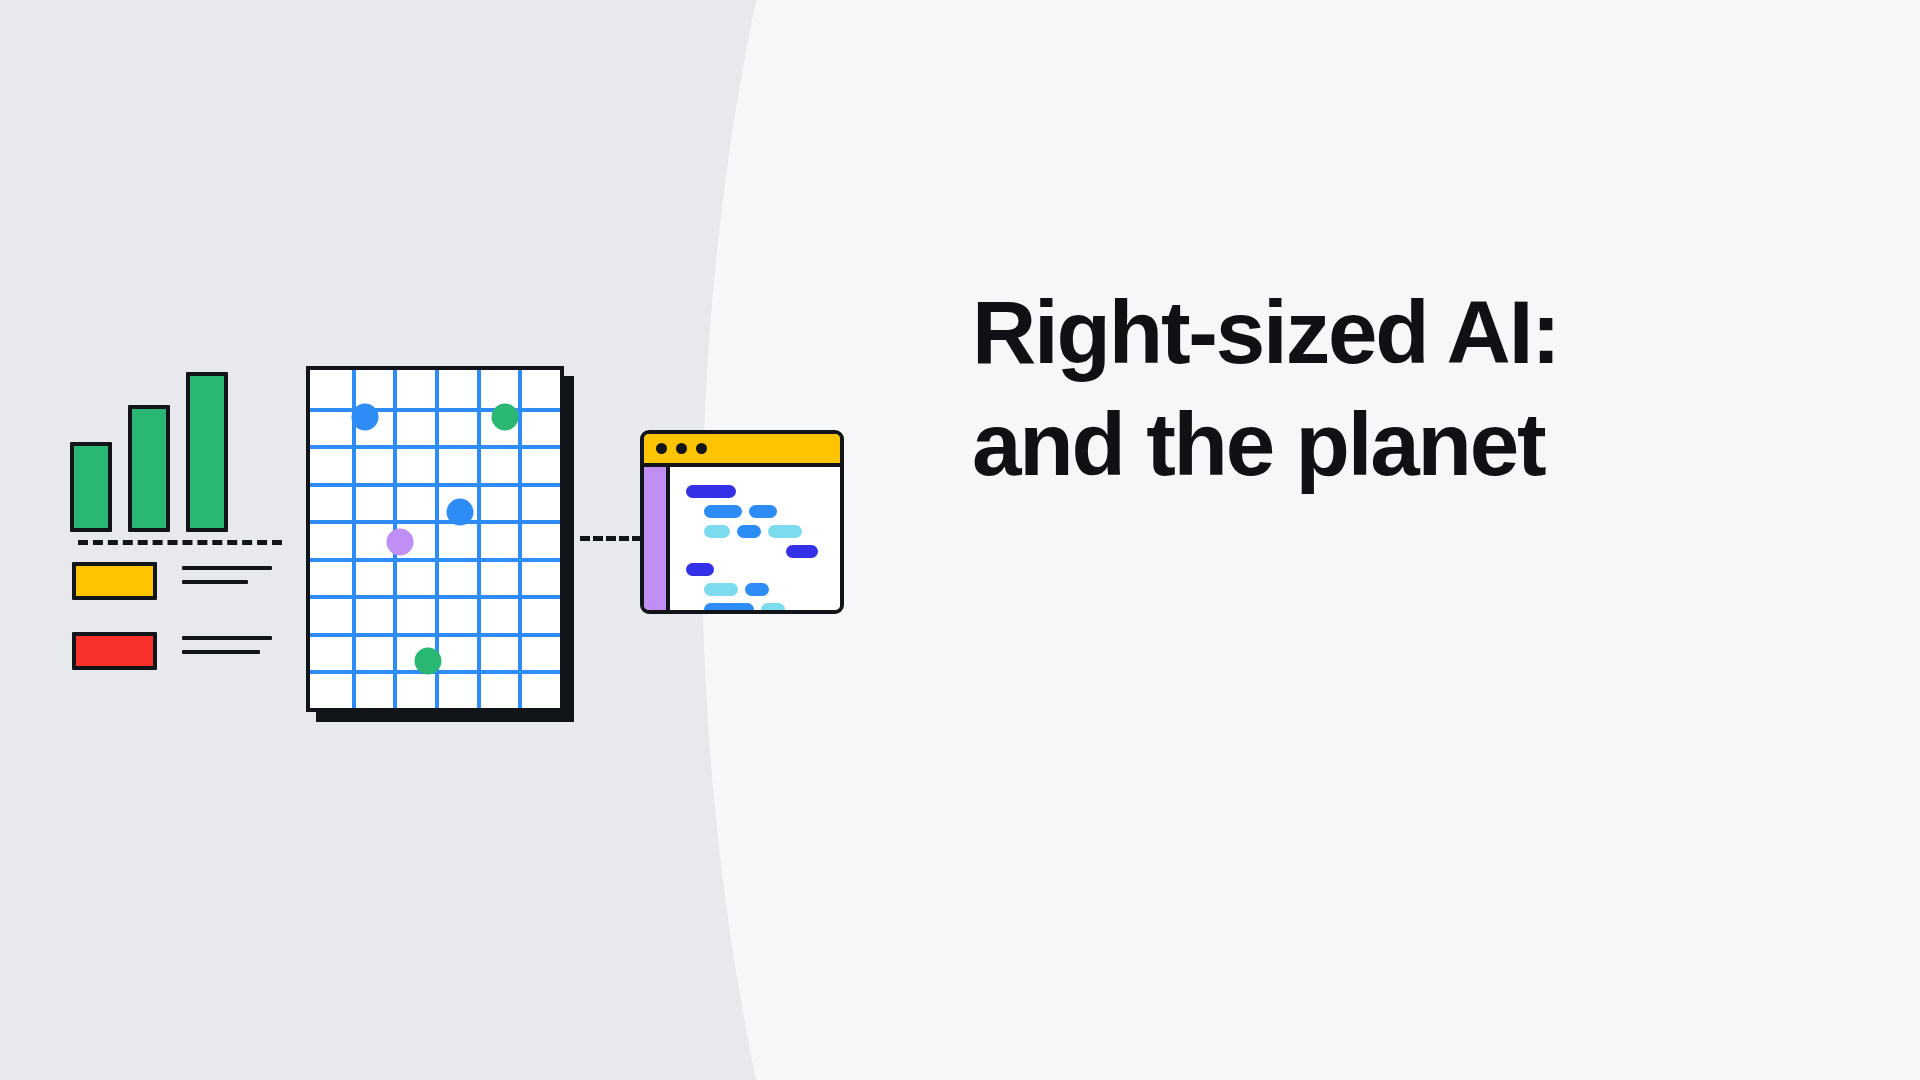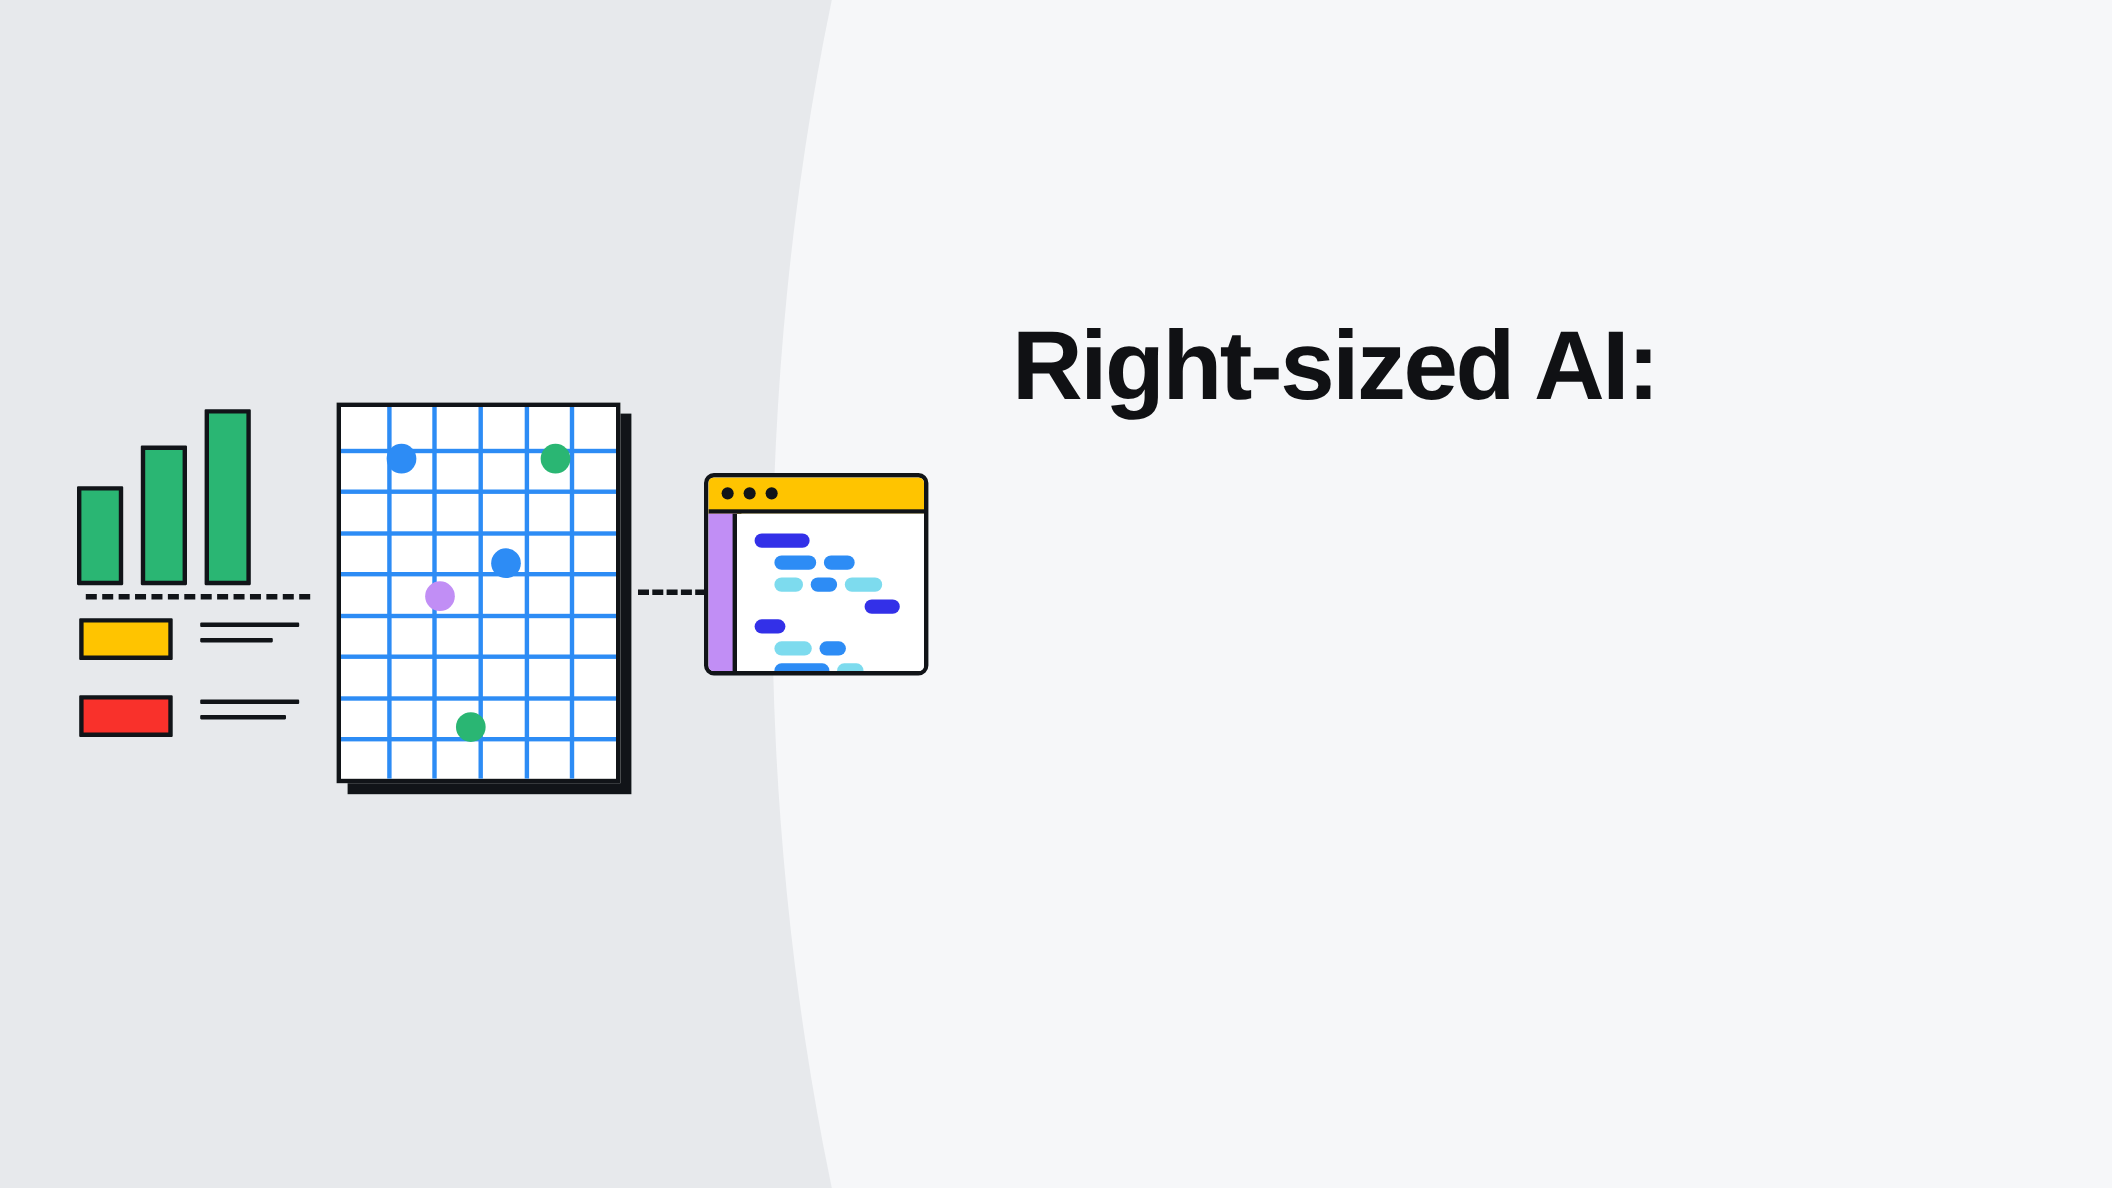--- a/index.html
+++ b/index.html
@@ -135,21 +135,21 @@
   .browser-body {
     position:absolute; left:30px; right:0; top:33px; bottom:0;
     background:#ffffff;
   }
   .code-row { position:absolute; height:13px; display:flex; gap:7px; }
   .pill { height:13px; border-radius:7px; }
 
   
   #headline {
     position:absolute;
-    left:920px; top:276px;
+    left:972px; top:276px;
     width:900px;
     color:#101114;
     font-weight:700;
     font-size:89px;
     line-height:1.26;
     letter-spacing:-2.2px;
   }
   #headline .hl-line { display:block; white-space:nowrap; }
 </style>
 </head>
@@ -249,15 +249,16 @@
             <span class="pill" style="width: 50px; background: rgb(45, 140, 245);"></span>
             <span class="pill" style="width: 24px; background: rgb(125, 219, 238);"></span>
           </div>
         </div>
     </div>
 
   </div>
 
   <h1 id="headline" style="color: rgb(16, 17, 20);">
       <span class="hl-line">Right-sized AI:</span>
+      <span class="hl-line">and the planet</span>
     </h1>
 
 </div>
 
 </body></html>

